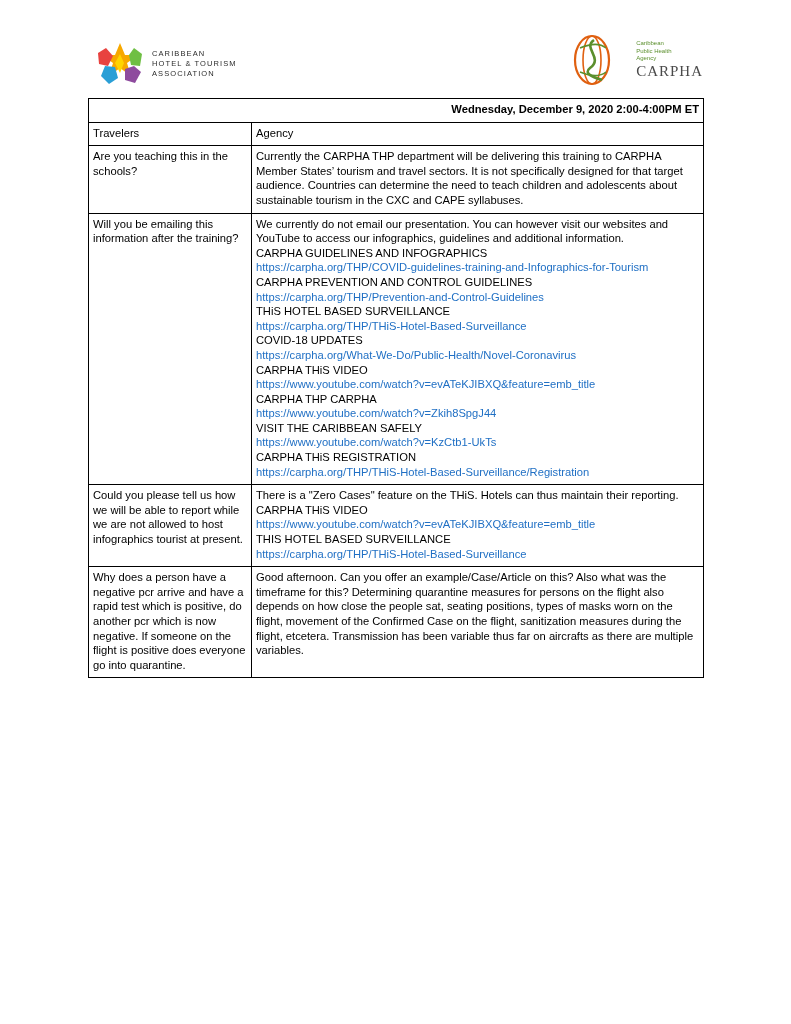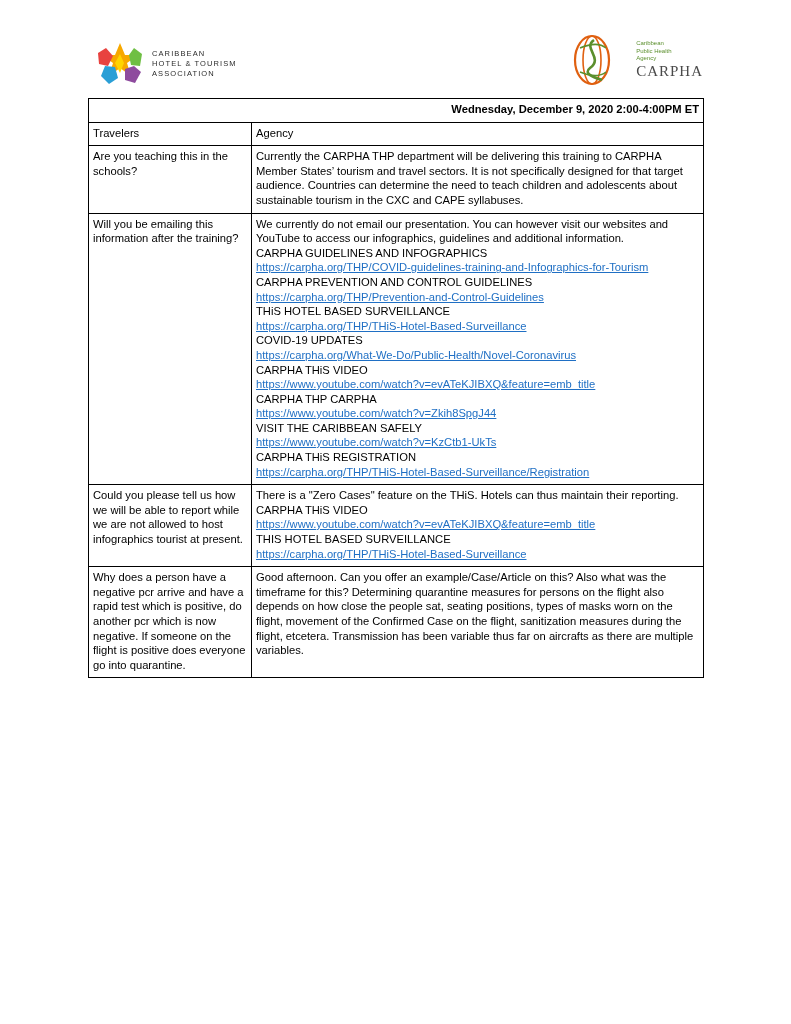--- a/index.html
+++ b/index.html
@@ -105,21 +105,20 @@
   }
   .col-q { width: 163px; }
   .col-a { width: 452px; }
   .hdr {
     font-weight: normal;
     text-align: left;
     font-size: 11.4px;
   }
   .link {
     color: #1f6fc4;
-    text-decoration: underline;
     word-break: break-all;
     cursor: pointer;
   }
   .plain { display: block; }
 </style>
 </head>
 <body>
 
 <div class="page">
 
@@ -186,21 +185,21 @@
       <tr>
         <td>Will you be emailing this information after the training?</td>
         <td>
           <span class="plain">We currently do not email our presentation. You can however visit our websites and YouTube to access our infographics, guidelines and additional information.</span>
           <span class="plain">CARPHA GUIDELINES AND INFOGRAPHICS</span>
           <span class="link">https://carpha.org/THP/COVID-guidelines-training-and-Infographics-for-Tourism</span>
           <span class="plain">CARPHA PREVENTION AND CONTROL GUIDELINES</span>
           <span class="link">https://carpha.org/THP/Prevention-and-Control-Guidelines</span>
           <span class="plain">THiS HOTEL BASED SURVEILLANCE</span>
           <span class="link">https://carpha.org/THP/THiS-Hotel-Based-Surveillance</span>
-          <span class="plain">COVID-19 UPDATES</span>
+          <span class="plain">COVID-18 UPDATES</span>
           <span class="link">https://carpha.org/What-We-Do/Public-Health/Novel-Coronavirus</span>
           <span class="plain">CARPHA THiS VIDEO</span>
           <span class="link">https://www.youtube.com/watch?v=evATeKJIBXQ&amp;feature=emb_title</span>
           <span class="plain">CARPHA THP CARPHA</span>
           <span class="link">https://www.youtube.com/watch?v=Zkih8SpgJ44</span>
           <span class="plain">VISIT THE CARIBBEAN SAFELY</span>
           <span class="link">https://www.youtube.com/watch?v=KzCtb1-UkTs</span>
           <span class="plain">CARPHA THiS REGISTRATION</span>
           <span class="link">https://carpha.org/THP/THiS-Hotel-Based-Surveillance/Registration</span>
         </td>

